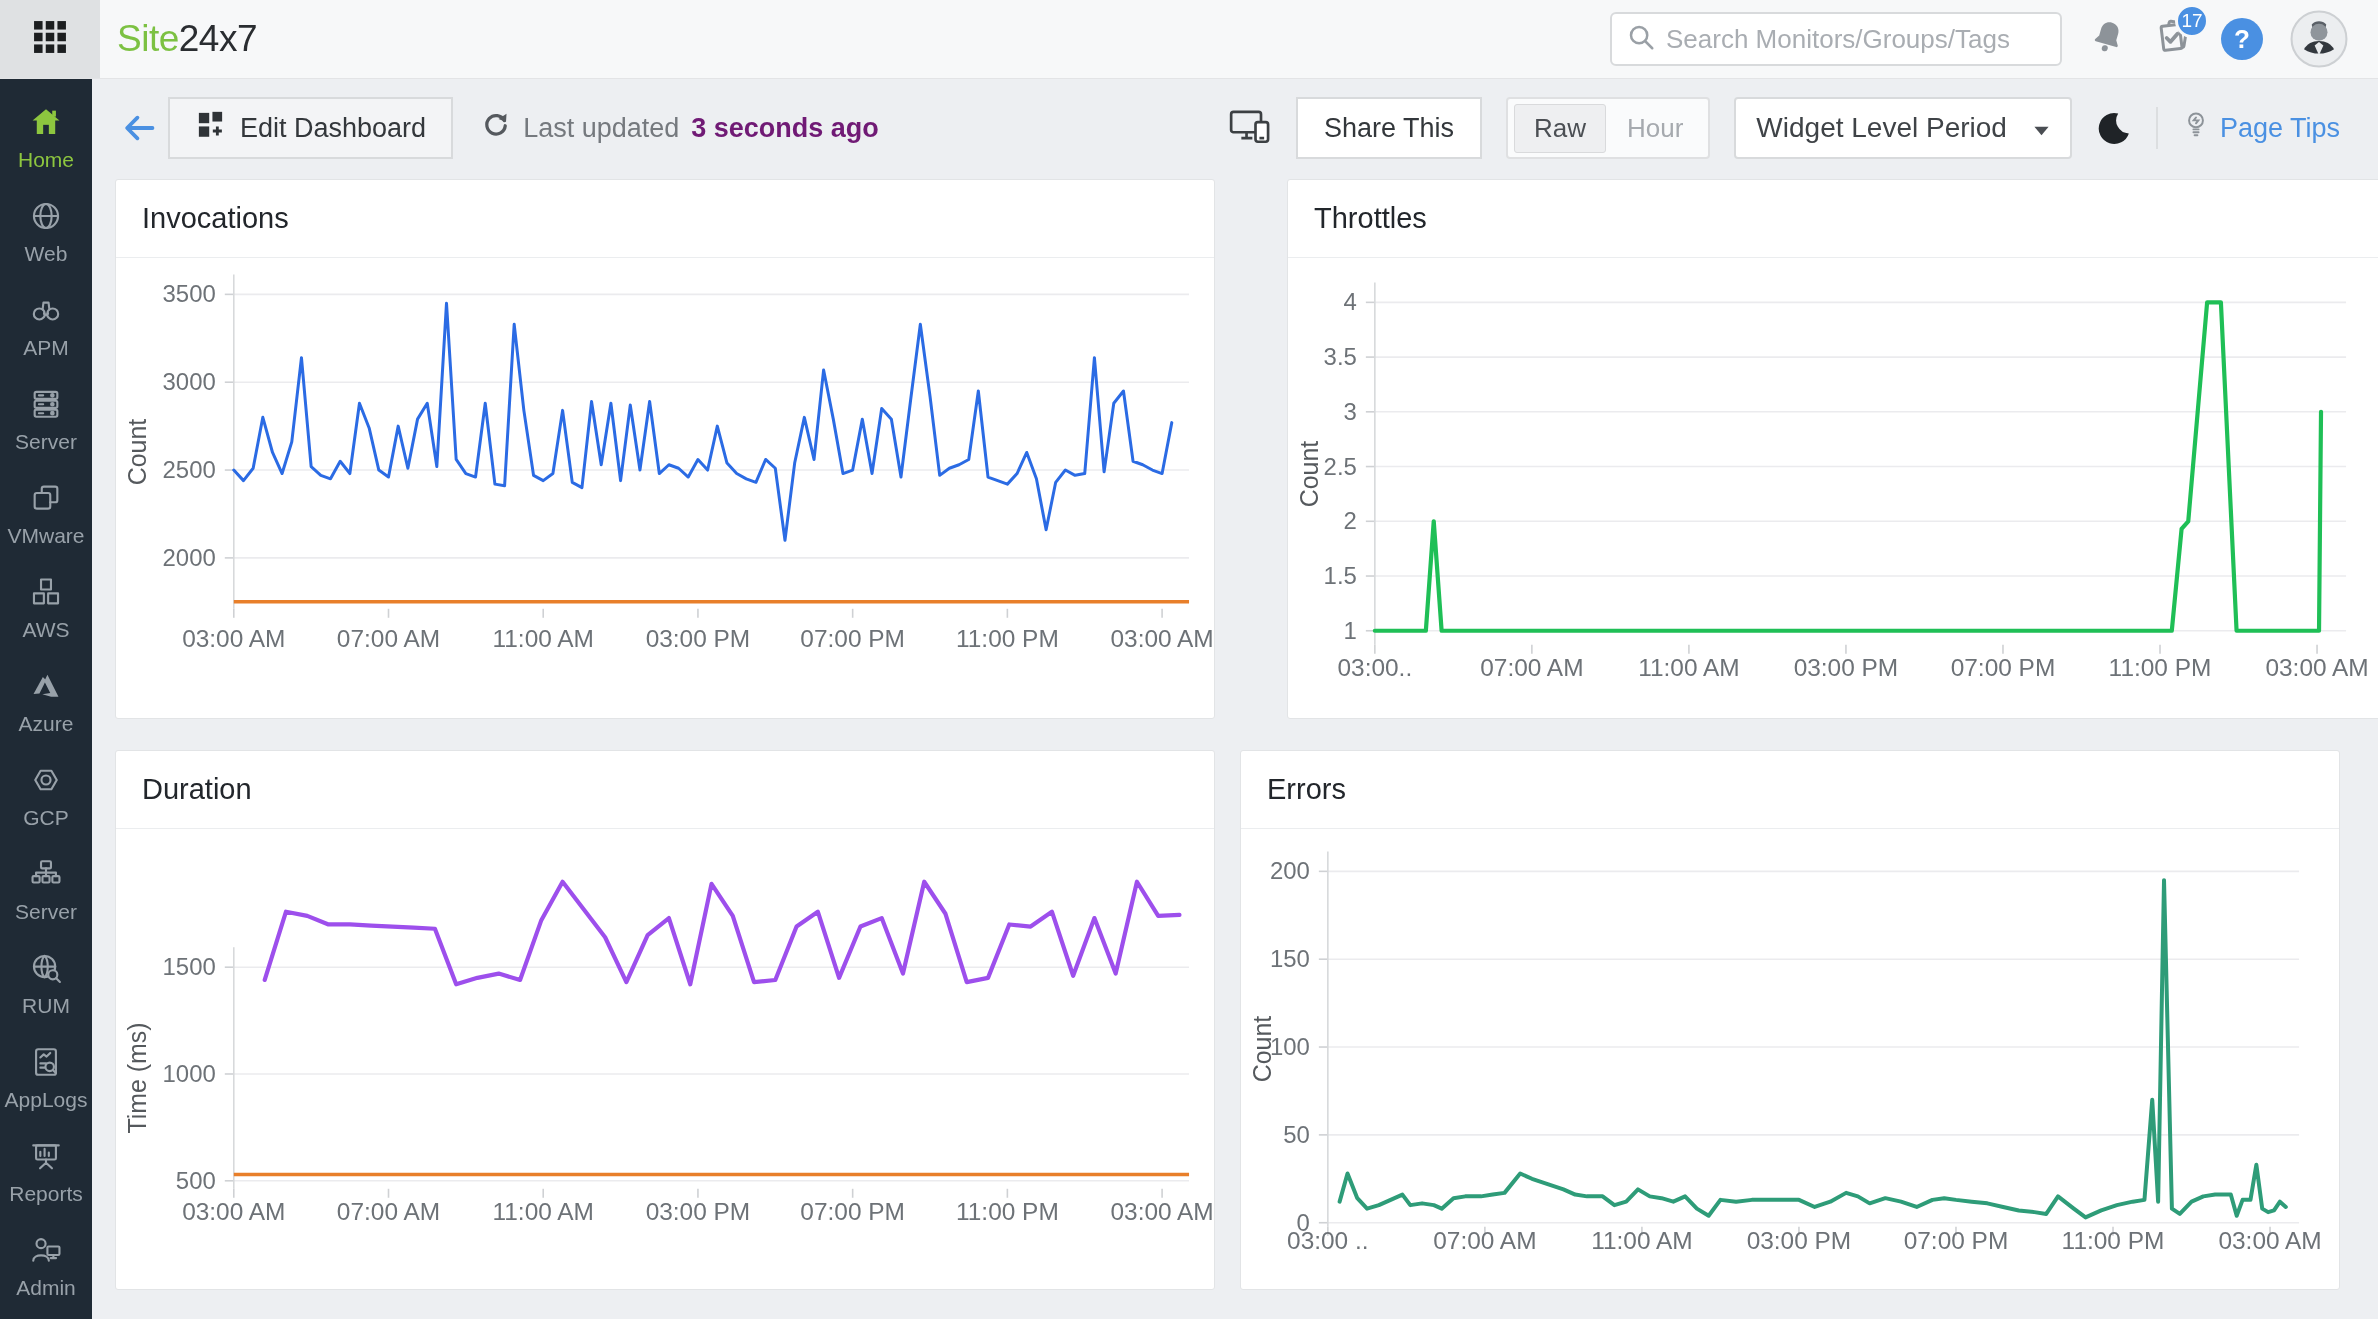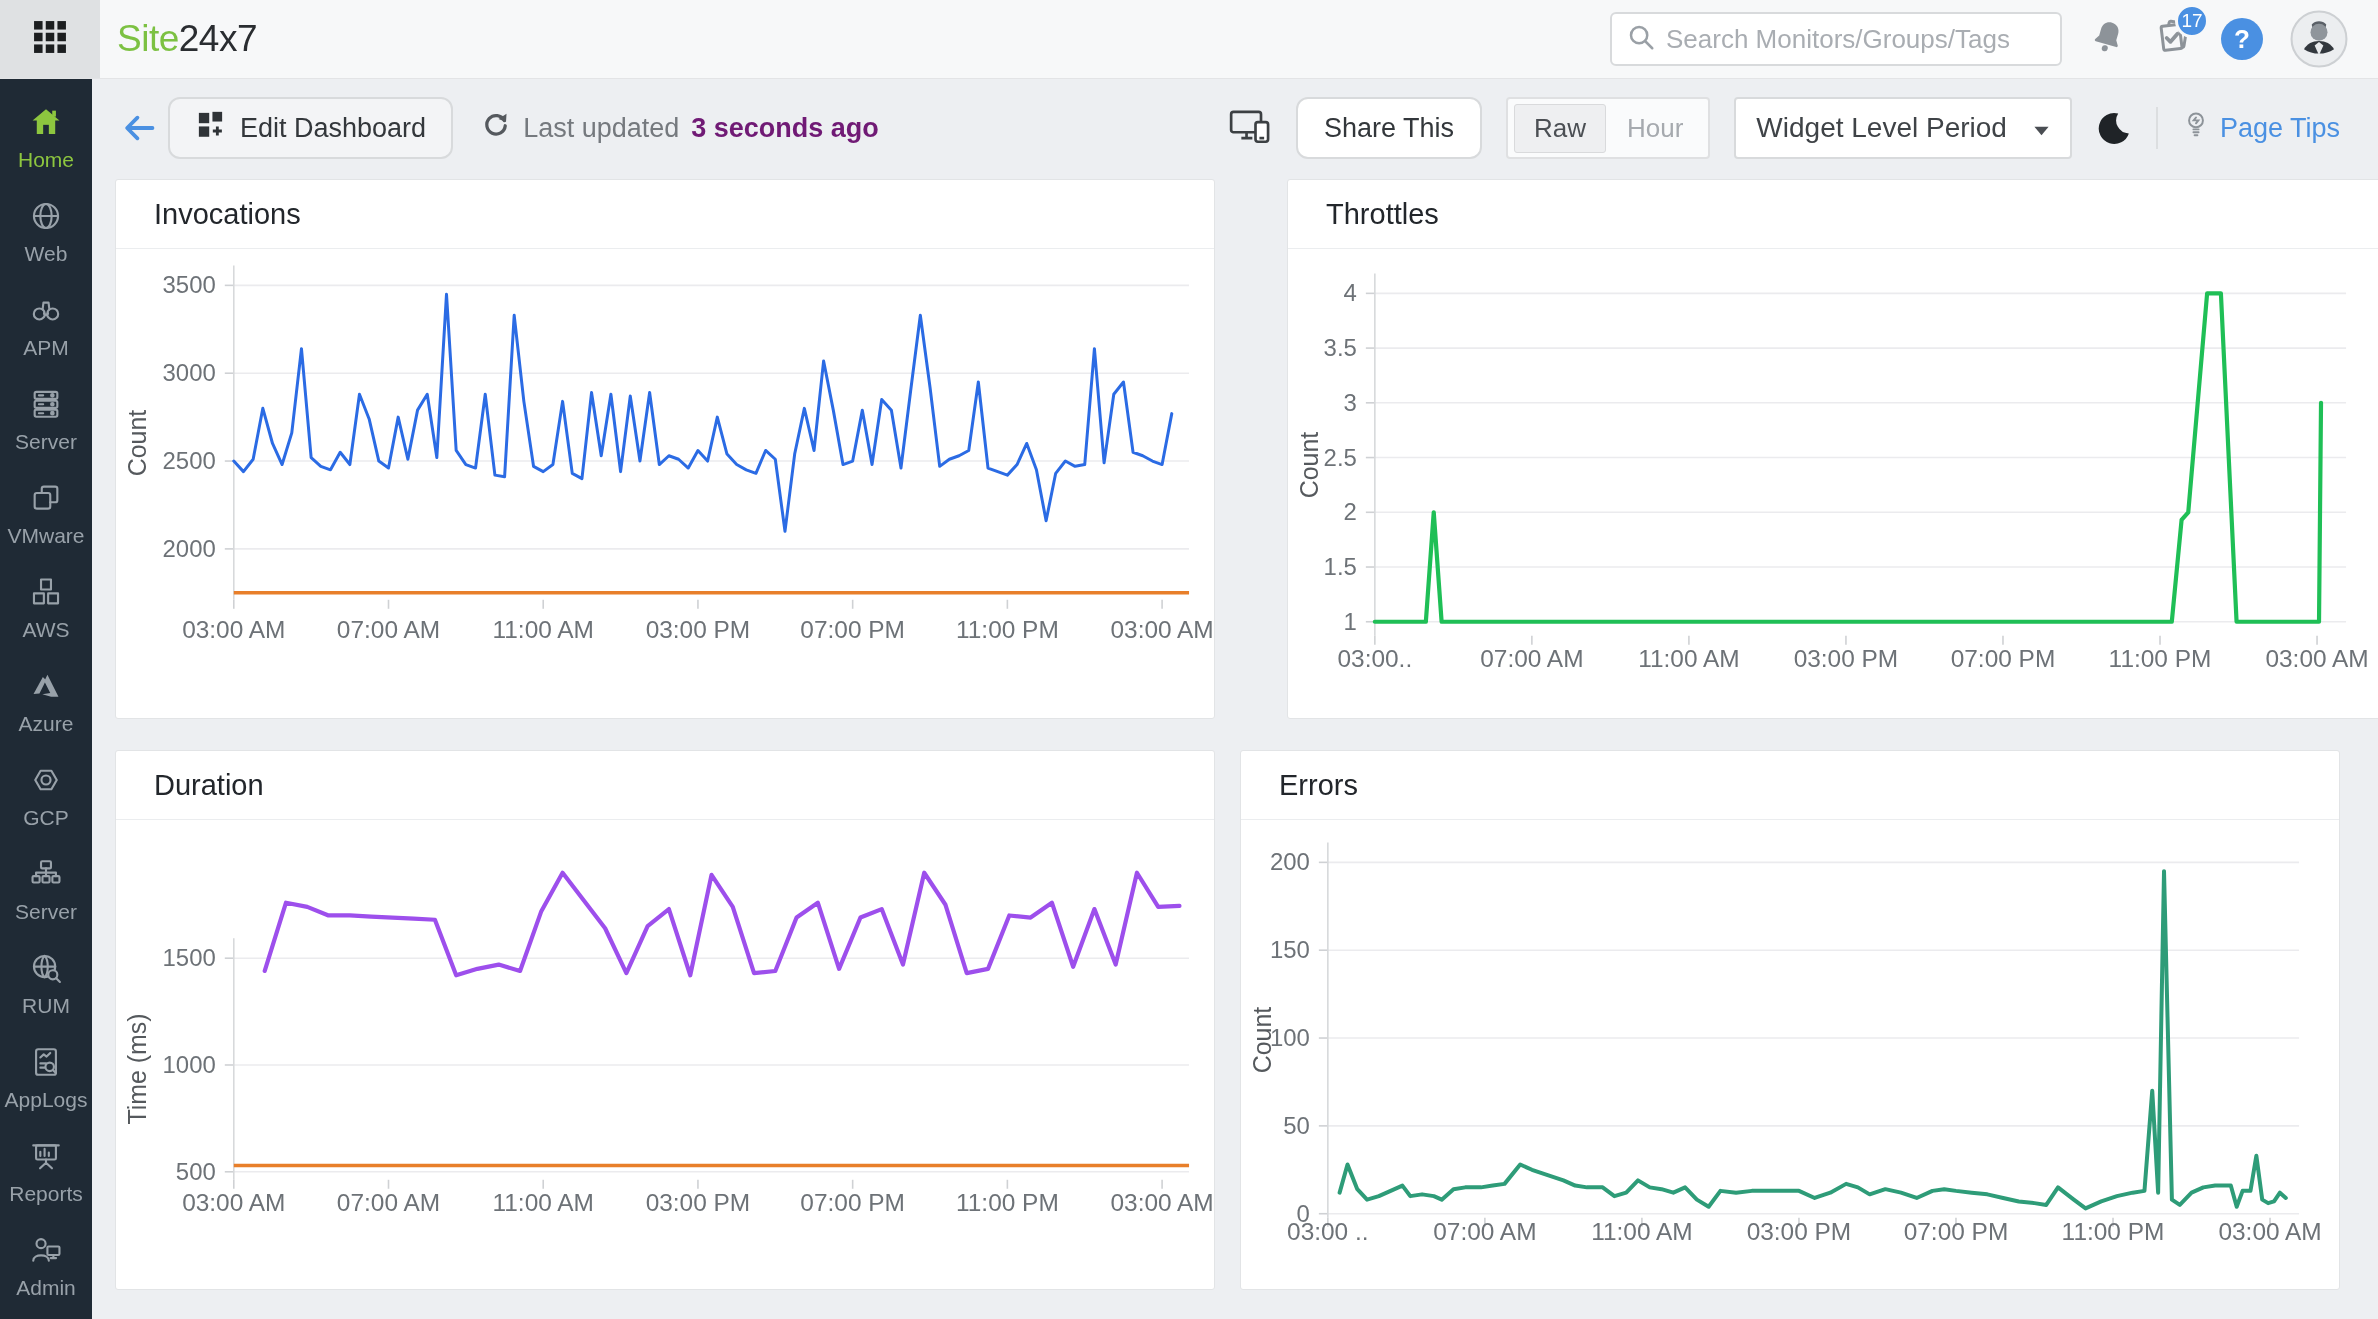--- a/index.html
+++ b/index.html
@@ -23,36 +23,36 @@
 .sidebar{position:absolute;top:79px;left:0;bottom:0;width:92px;background:#1f2a35;padding-top:12px}
 .side-item{height:94px;display:flex;flex-direction:column;align-items:center;justify-content:center;gap:5px;color:#98a1a9;cursor:pointer}
 .side-label{font-size:21px}
 .side-item.active{color:#8dc63f}
 
 main{position:absolute;left:100px;top:79px;right:0;bottom:0}
 .toolbar{position:absolute;top:0;left:0;right:0;height:98px;display:flex;align-items:center;padding:0 38px 0 20px}
 .back-btn{display:flex;cursor:pointer;margin-right:10px}
 .dd{height:62px;background:#fff;border:2px solid #d8dadc;border-radius:4px;display:flex;align-items:center;cursor:pointer}
 .monitor-dd{width:556px;padding:0 20px;color:#55595e;font-size:28px;justify-content:space-between;margin-right:31px}
-.btn{height:62px;border:2px solid #d8dadc;border-radius:12px;display:flex;align-items:center;font-size:27px;color:#33373b;cursor:pointer}
+.btn{height:62px;border:2px solid #d8dadc;border-radius:0;display:flex;align-items:center;font-size:27px;color:#33373b;cursor:pointer}
 .edit-btn{background:#f3f4f6;padding:0 25px;gap:14px;margin-right:28px}
 .updated{display:flex;align-items:center;gap:12px;font-size:27px;color:#75797e}
 .updated b{color:#701a75}
 .right-group{margin-left:auto;display:flex;align-items:center;gap:24px}
 .share-btn{background:#fff;padding:0 26px}
 .seg{height:62px;border:2px solid #dfe0e2;background:#fafbfc;border-radius:4px;display:flex;align-items:center;padding:0 6px;gap:2px}
 .seg-raw{background:#eeeff1;border:1px solid #d9dadc;border-radius:3px;padding:8px 19px;font-size:26px;color:#4b4f54;cursor:pointer}
 .seg-hour{padding:8px 19px;font-size:26px;color:#a6aaaf;cursor:pointer}
 .widget-dd{padding:0 20px;gap:26px;color:#3f4347;font-size:28px}
 .moon{cursor:pointer;display:flex}
 .vdiv{width:2px;height:42px;background:#dcdee0}
 .pagetips{display:flex;align-items:center;gap:10px;color:#4a90e2;font-size:27px;cursor:pointer}
 
 .card{position:absolute;width:1100px;height:540px;background:#fff;border:1px solid #e2e4e6;border-radius:3px}
-.card-header{height:69px;border-bottom:1px solid #ebedef;display:flex;align-items:center;padding-left:38px;font-size:29px;color:#22262b}
+.card-header{height:78px;border-bottom:1px solid #ebedef;display:flex;align-items:center;padding-left:26px;font-size:29px;color:#22262b}
 #card-invocations{left:15px;top:100px}
 #card-throttles{left:1187px;top:100px}
 #card-duration{left:15px;top:671px}
 #card-errors{left:1140px;top:671px}
 svg text{font-family:"Liberation Sans","DejaVu Sans",sans-serif}
 .chart{display:block}
 </style>
 </head>
 <body>
 

